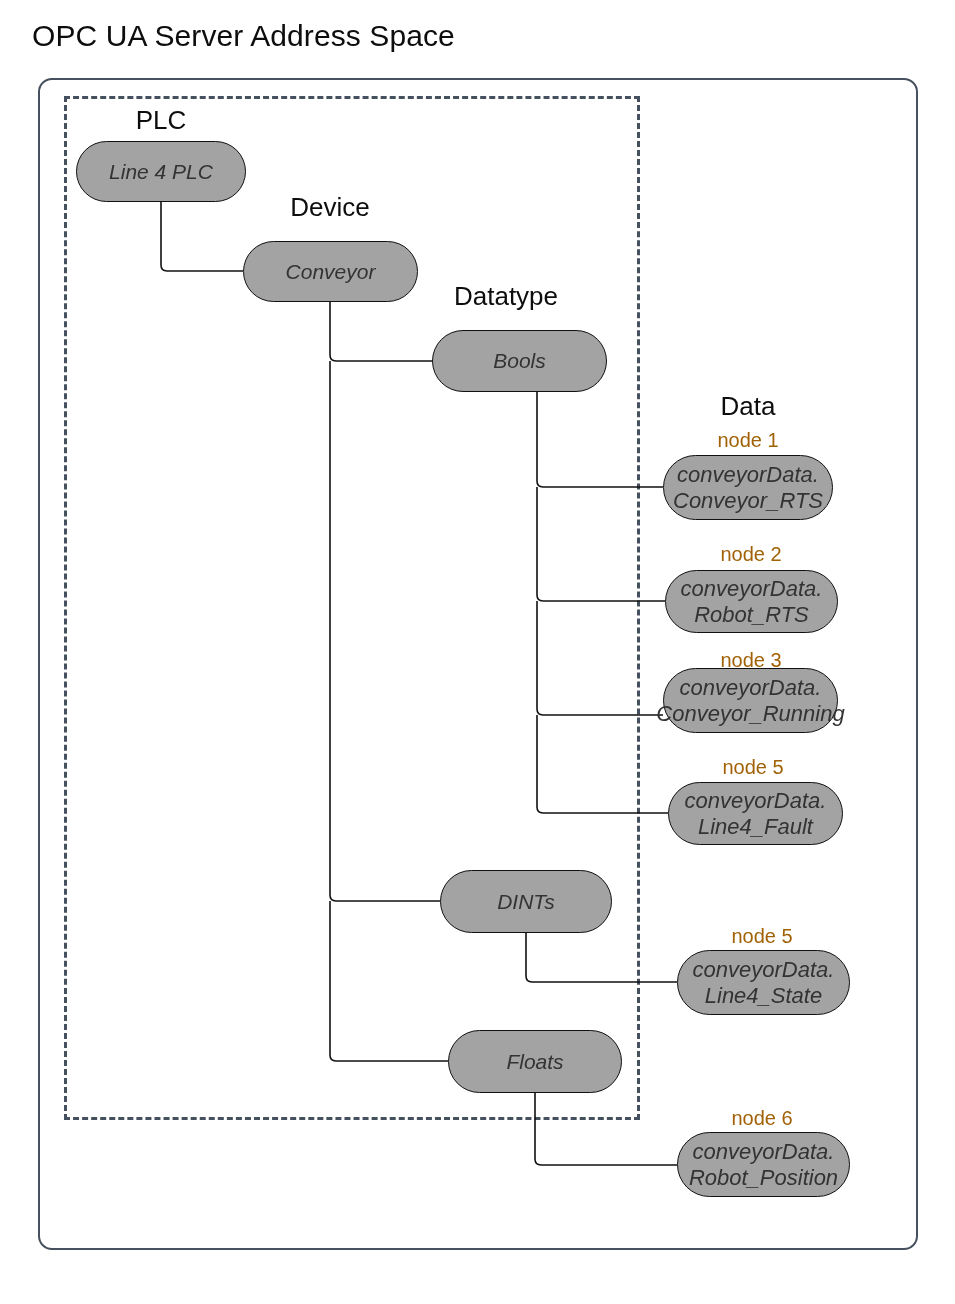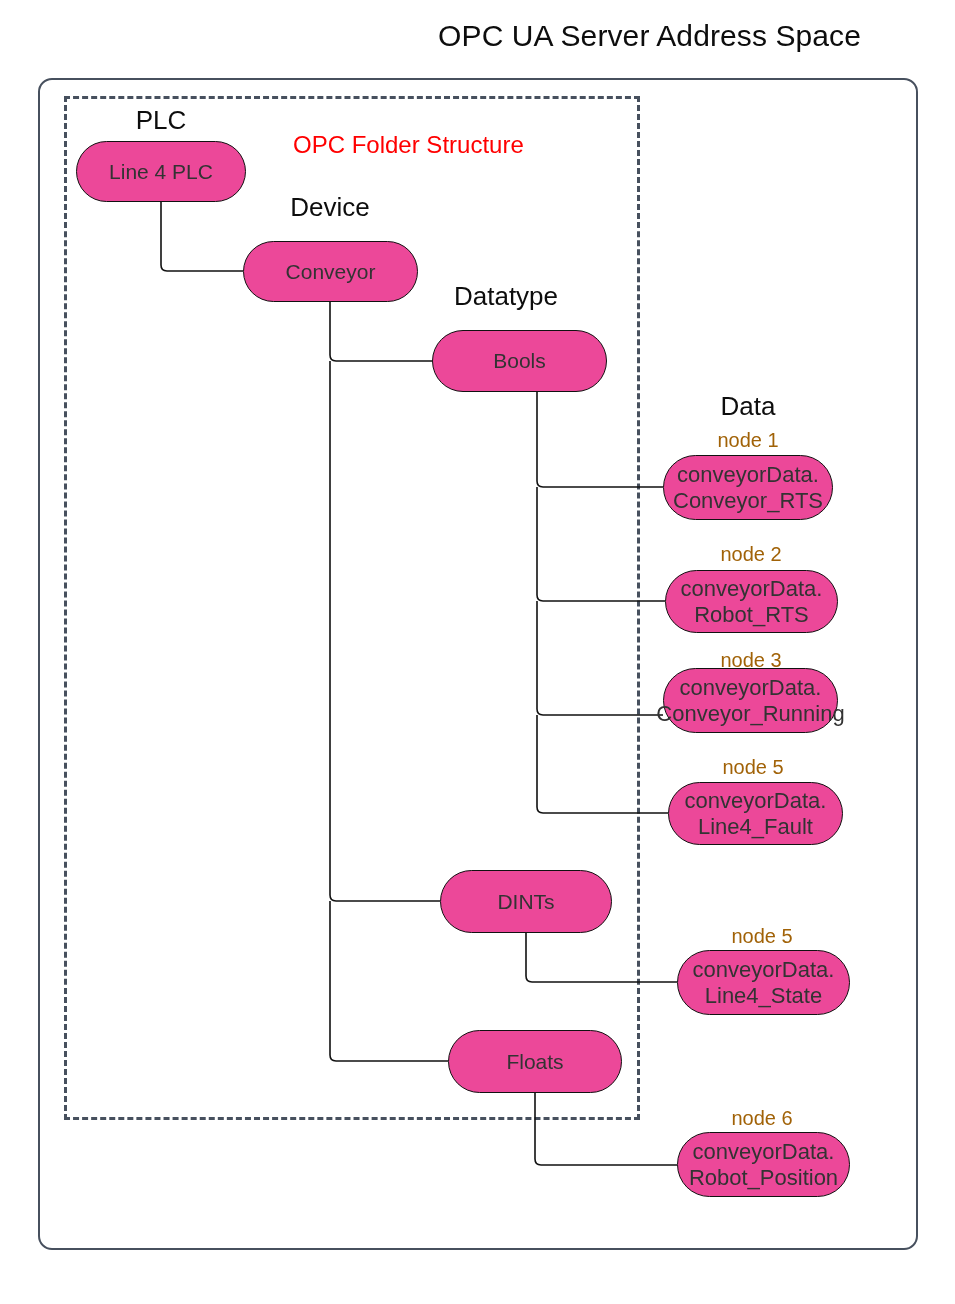--- a/index.html
+++ b/index.html
@@ -18,25 +18,26 @@
     overflow: hidden;
     background: #ffffff;
   }
   .abs { position: absolute; }
 
   
   #diagram-title {
     left: 0;
     top: 18px;
     width: 861px;
-    text-align: right;
+    text-align: left;
     font-size: 30px;
     line-height: 36px;
     color: #0d0d0d;
     letter-spacing: 0.1px;
+    padding-left: 32px;
   }
 
   
   #outer-frame {
     left: 38px;
     top: 78px;
     width: 880px;
     height: 1172px;
     border: 2.5px solid #47505e;
     border-radius: 14px;
@@ -81,28 +82,29 @@
     line-height: 24px;
     color: #a16207;
     white-space: nowrap;
     text-align: left;
     transform: translateX(-50%);
   }
 
   
   .node-box {
     border: 1.6px solid #111111;
-    background: #ec4899;
+    background: #a3a3a3;
     box-sizing: border-box;
     display: flex;
     align-items: center;
     justify-content: center;
     text-align: center;
     color: #333333;
     white-space: nowrap;
+    font-style: italic;
   }
   .node-single {
     font-size: 21px;
     line-height: 24px;
     border-radius: 34px;
   }
   .node-data {
     font-size: 22px;
     line-height: 26px;
     border-radius: 36px;
@@ -136,21 +138,20 @@
 <body>
 
 <div id="stage">
 
   <div class="abs" id="diagram-title">OPC UA Server Address Space</div>
 
   <div class="abs" id="outer-frame"></div>
 
   <div class="abs" id="folder-region"></div>
 
-  <div class="abs" id="folder-caption">OPC Folder Structure</div>
 
   <svg class="abs" id="connectors" viewBox="0 0 955 1304">
 
     <path d="M 161 202 L 161 265 Q 161 271 167 271 L 243 271"></path>
 
     <path d="M 330 302 L 330 355 Q 330 361 336 361 L 432 361"></path>
 
     <path d="M 330 361 L 330 895 Q 330 901 336 901 L 440 901"></path>
 
     <path d="M 330 901 L 330 1055 Q 330 1061 336 1061 L 448 1061"></path>

